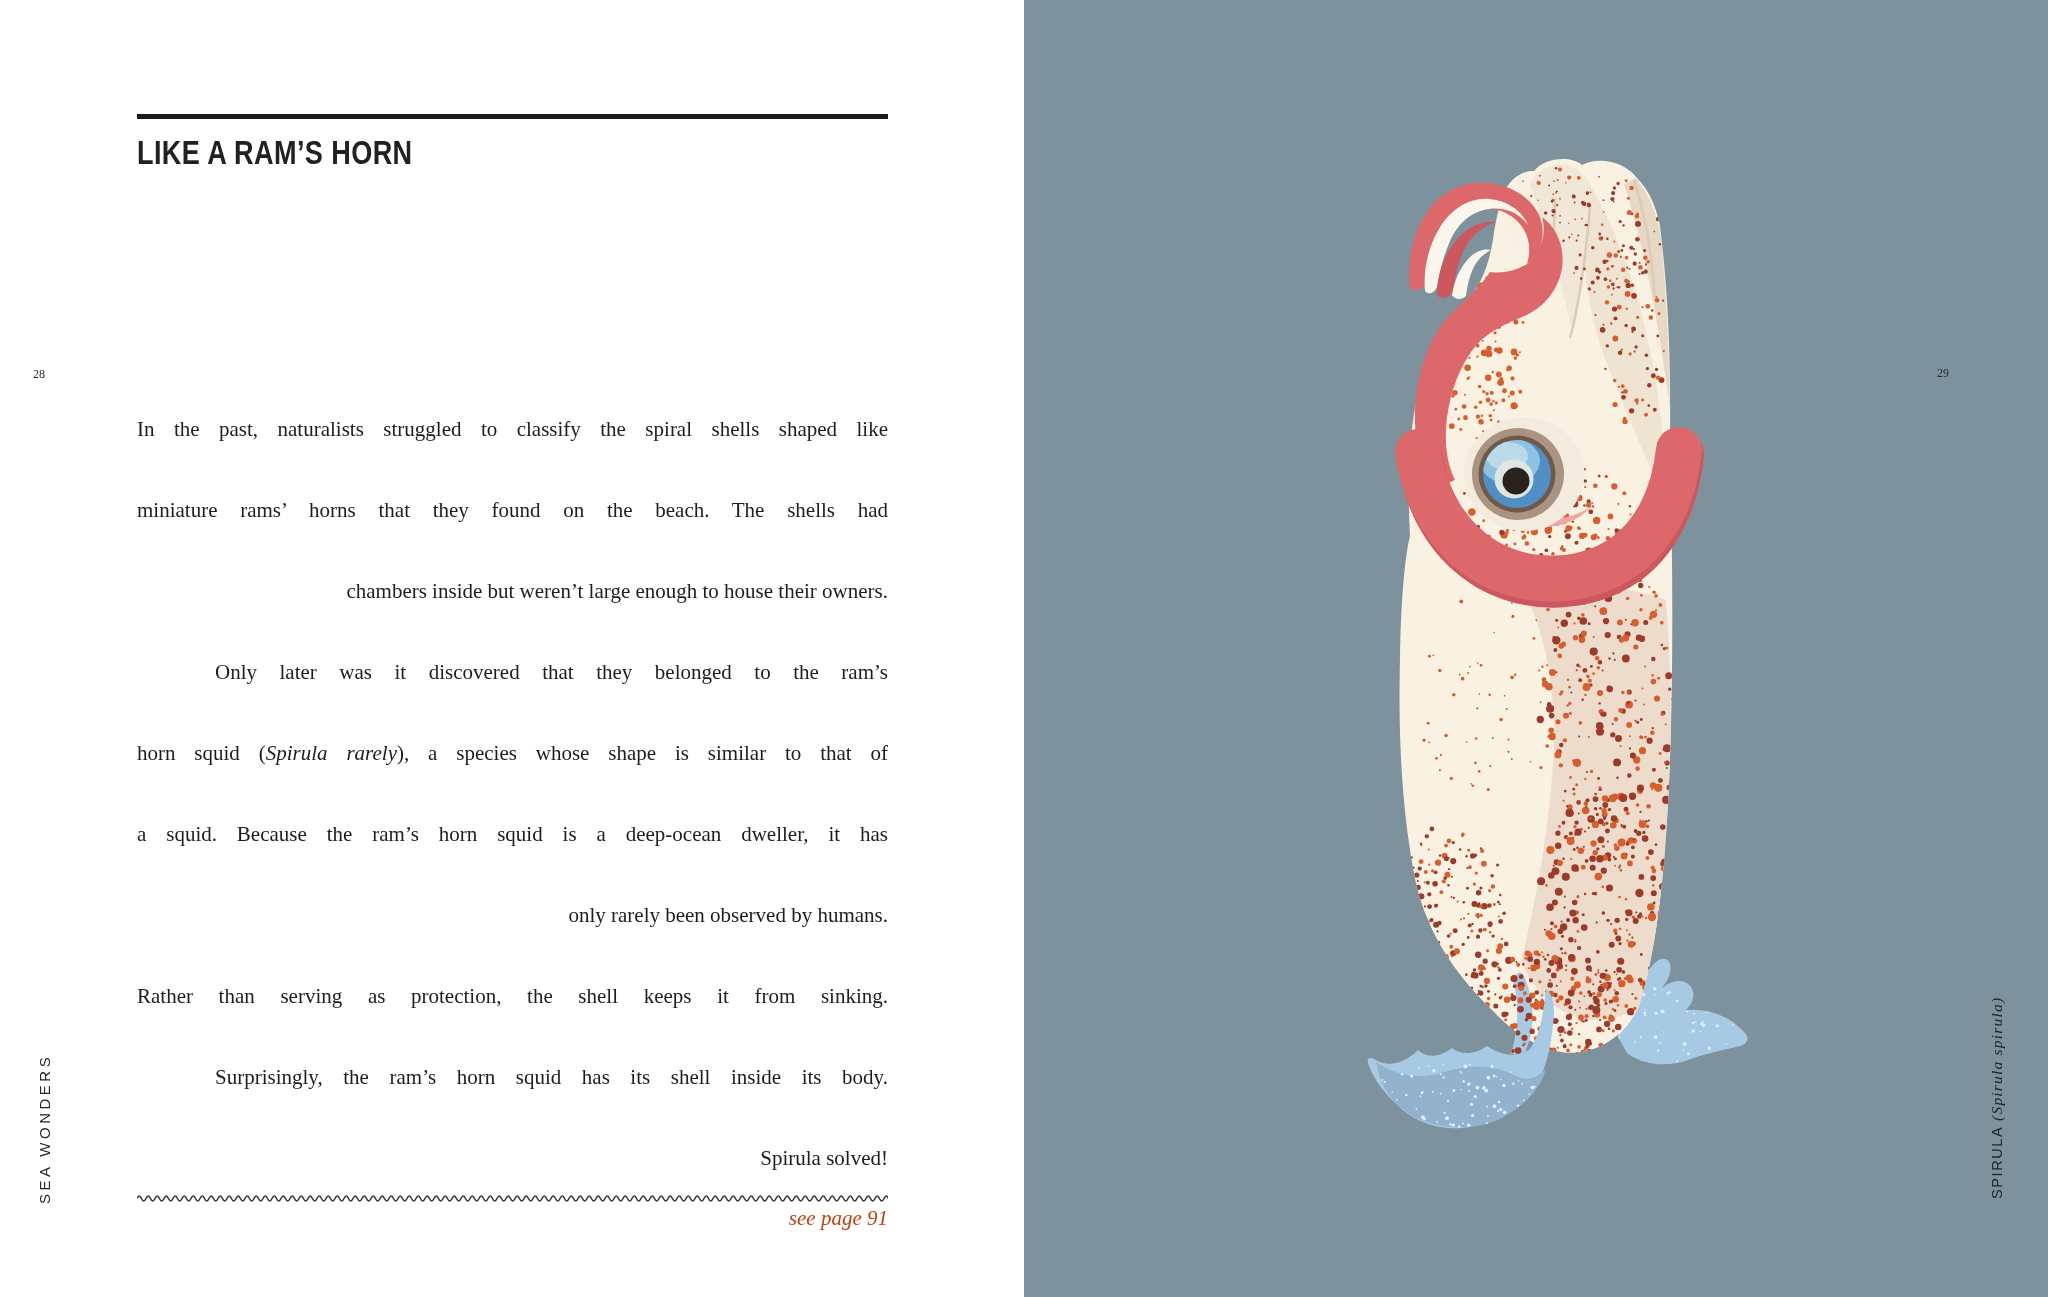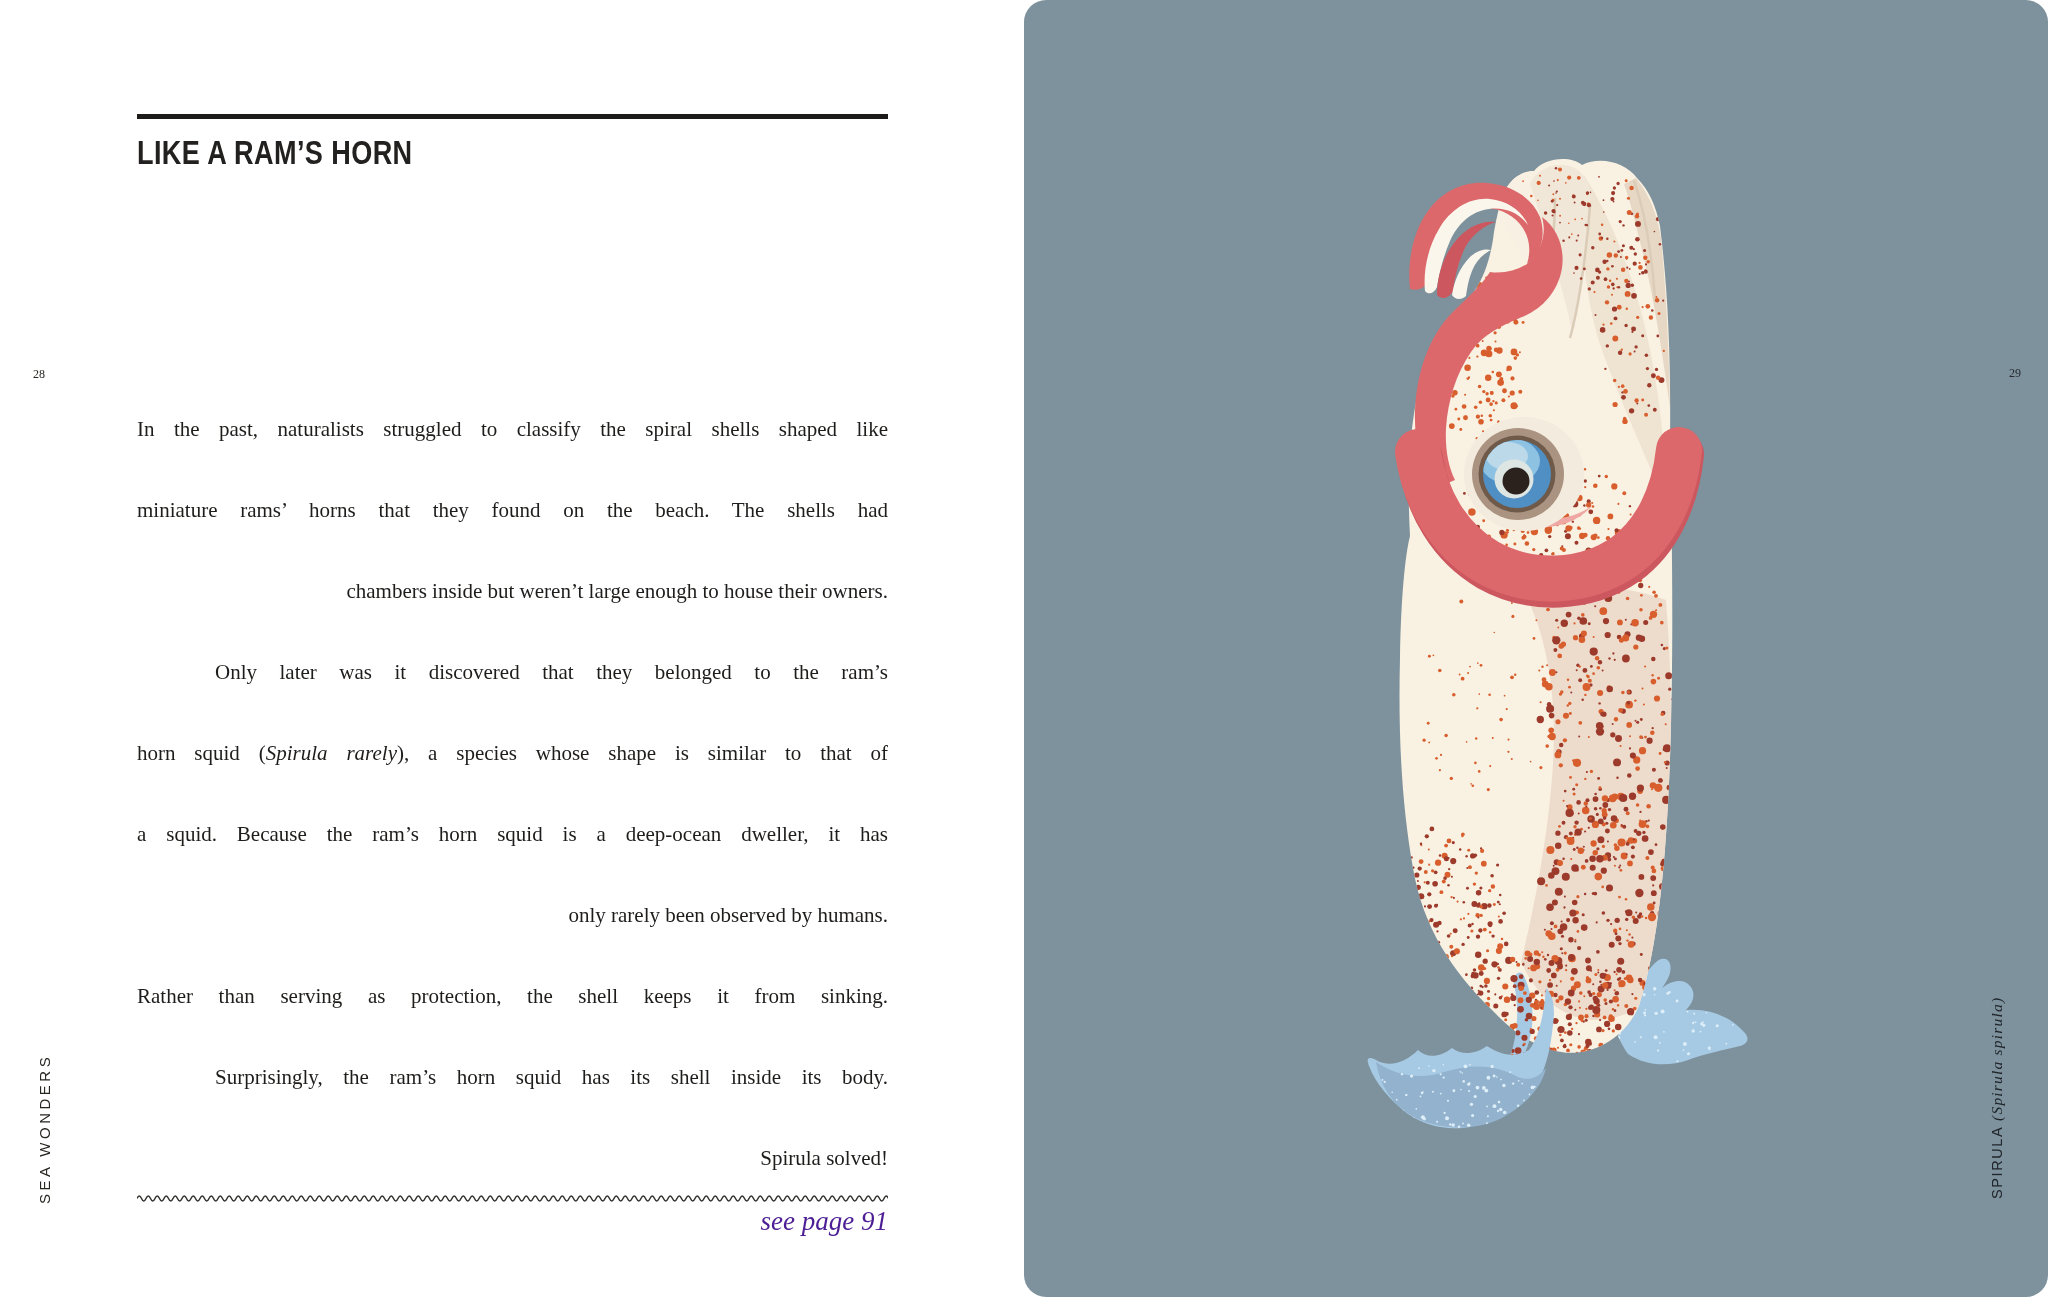--- a/index.html
+++ b/index.html
@@ -1,34 +1,34 @@
 <!DOCTYPE html>
 <html><head>
 <meta charset="utf-8">
 <style>
   html,body{margin:0;padding:0;background:#555;}
   .spread{position:relative;width:2048px;height:1297px;overflow:hidden;background:#ffffff;font-family:"Liberation Serif",serif;}
-  .page{position:absolute;top:0;height:1297px;border-radius:22px;}
+  .page{position:absolute;top:0;height:1297px;}
   .page-left{left:0;width:1024px;background:#ffffff;}
   .page-right{left:1024px;width:1024px;background:#7e929d;}
   .rule{position:absolute;left:137px;top:114px;width:751px;height:5px;background:#1c1b19;}
   .heading{position:absolute;left:137px;top:134px;font-family:"Liberation Sans",sans-serif;font-weight:bold;font-size:33px;letter-spacing:.5px;color:#232120;transform:scaleX(.82);transform-origin:0 0;white-space:nowrap;}
   .pagenum{position:absolute;font-family:"Liberation Serif",serif;font-size:12px;color:#26251f;}
   .pagenum-left{left:33px;top:367px;}
-  .pagenum-right{left:985px;top:366px;color:#272b31;}
+  .pagenum-right{left:913px;top:366px;color:#272b31;}
   .body-text{position:absolute;left:137px;top:367px;width:751px;color:#1e1d1b;}
   .bline{font-size:21px;line-height:37px;height:37px;overflow:hidden;margin-top:44px;}
   .jline{text-align:justify;text-align-last:justify;}
   .lline{text-align:right;}
   .vert{position:absolute;transform:rotate(-90deg);transform-origin:0 0;white-space:nowrap;font-family:"Liberation Sans",sans-serif;}
   .sea-wonders{left:36px;top:1204px;font-size:15px;letter-spacing:3.5px;color:#26251f;}
   .caption{left:964px;top:1199px;font-size:14.5px;letter-spacing:1.6px;color:#20252b;}
   .caption i{font-family:"Liberation Serif",serif;font-size:15.5px;letter-spacing:1.2px;}
   .wave-box{position:absolute;left:137px;top:1190px;width:751px;height:14px;}
-  .footer-note{position:absolute;left:137px;top:1206px;width:751px;text-align:right;font-style:italic;font-size:27px;color:#4c1d95;}
+  .footer-note{position:absolute;left:137px;top:1206px;width:751px;text-align:right;font-style:italic;font-size:21px;color:#c2410c;}
   .illo{position:absolute;left:0;top:0;width:1024px;height:1297px;}
 </style>
 </head>
 <body>
 
 <div class="spread">
 
   <div class="page page-left">
     <div class="rule"></div>
     <div class="heading">LIKE A RAM’S HORN</div>

